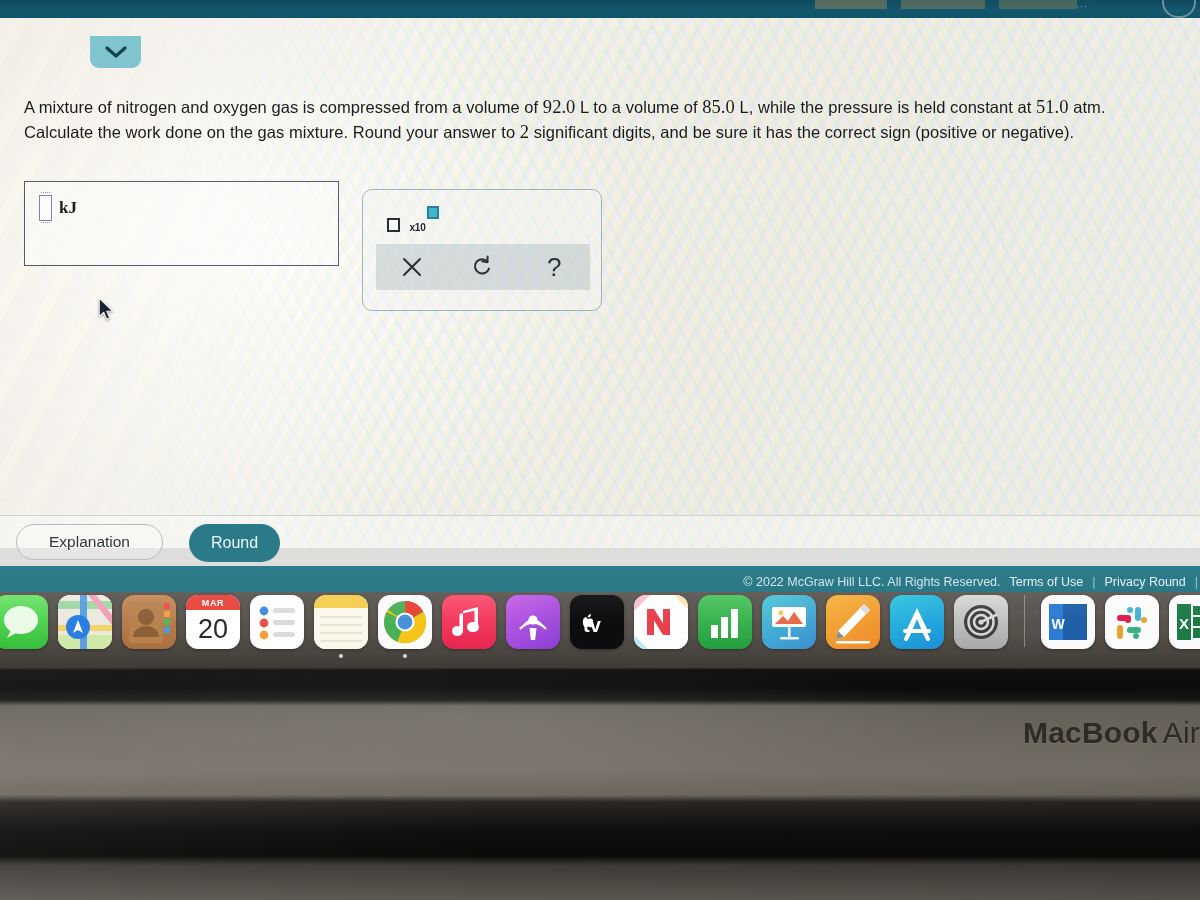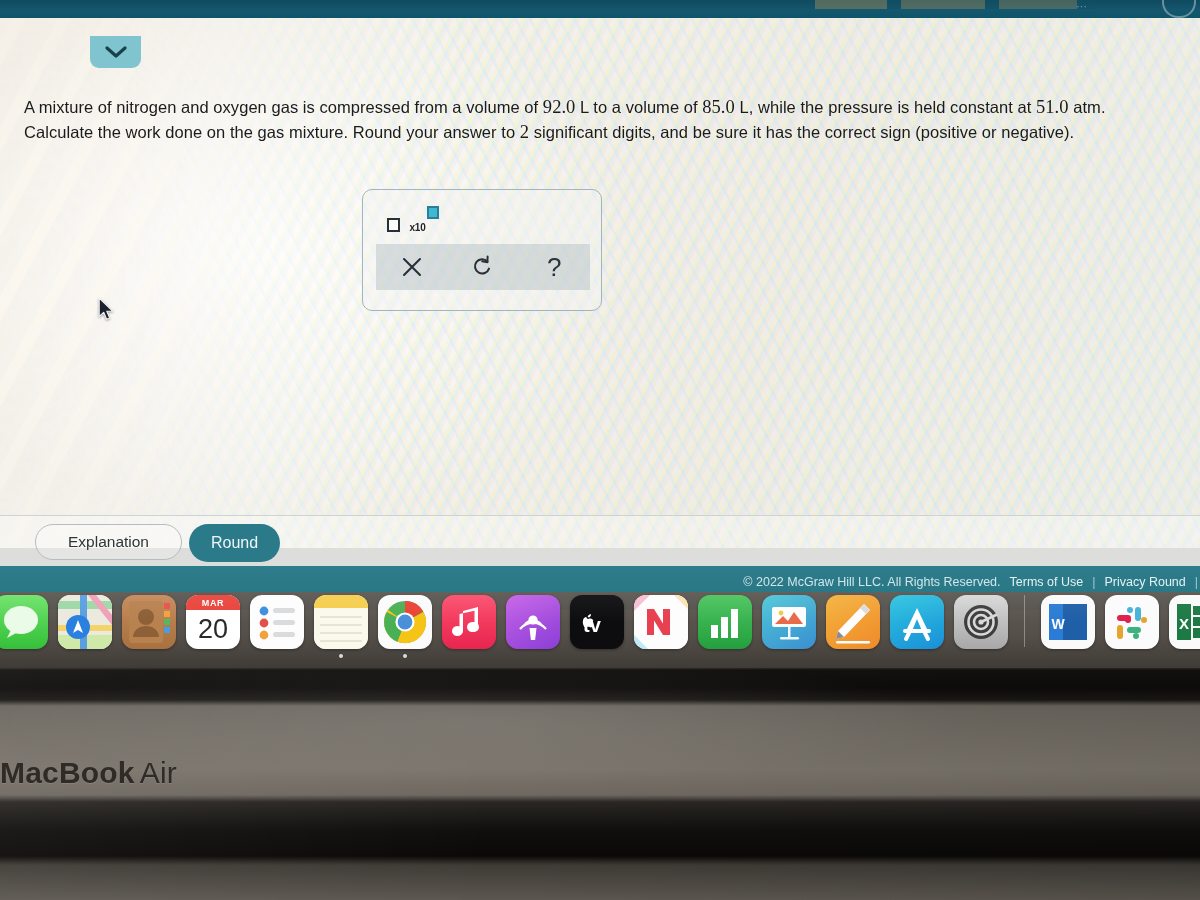--- a/index.html
+++ b/index.html
@@ -38,27 +38,28 @@
   }
   .chassis-sheen {
     position: absolute; left: 0; top: 0; width: 1200px; height: 240px;
     background:
       radial-gradient(ellipse 700px 90px at 40% 60px, rgba(255,255,255,.085), rgba(255,255,255,0) 70%),
       linear-gradient(95deg, rgba(255,255,255,.05) 0%, rgba(255,255,255,0) 42%, rgba(0,0,0,.09) 100%);
     pointer-events: none;
   }
   .macbook-label {
     position: absolute;
-    left: 0; top: 756px; width: 1200px;
-    text-align: left;
+    left: 0; top: 716px; width: 1200px;
+    text-align: right;
     font-size: 30px;
     letter-spacing: .2px;
     color: #2a2622;
     text-shadow: 0 1px 0 rgba(255,255,255,.10);
     opacity: .93;
+    padding-left: 12px;
   }
   .macbook-label .mb { font-weight: 600; }
   .macbook-label .air { font-weight: 300; margin-left: 5px; }
 
   
   .display {
     position: absolute;
     left: 0; top: 0;
     width: 1200px; height: 668px;
     overflow: hidden;
@@ -251,21 +252,21 @@
 
   
   .action-bar {
     position: absolute; left: 0; top: 497px;
     width: 1200px; height: 51px;
     border-top: 1px solid #cdd3d4;
     background: rgba(255,255,255,.30);
     z-index: 5;
   }
   .btn-explanation {
-    position: absolute; left: 35px; top: 8px;
+    position: absolute; left: 16px; top: 8px;
     width: 147px; height: 36px;
     border: 1px solid #b4bdbf;
     border-radius: 18px;
     background: rgba(255,255,255,.25);
     display: flex; align-items: center; justify-content: center;
     font-size: 15.5px; color: #2e3638;
   }
   .btn-check {
     position: absolute; left: 189px; top: 8px;
     width: 91px; height: 38px;
@@ -364,20 +365,26 @@
       <div class="page-tab">
         <span>
           <svg width="22" height="14" viewBox="0 0 22 14" aria-hidden="true">
             <path d="M2 3 L11 11 L20 3" fill="none" stroke="#17424b" stroke-width="3.2" stroke-linecap="round" stroke-linejoin="round"></path>
           </svg>
         </span>
       </div>
 
       <p class="question"><span>A mixture of nitrogen and oxygen gas is compressed from a volume of </span><span class="num">92.0</span><span> L to a volume of </span><span class="num">85.0</span><span> L, while the pressure is held</span> <span>constant at </span><span class="num">51.0</span><span> atm. Calculate the work done on the gas mixture. Round your answer to </span><span class="num">2</span><span> significant digits, and be sure it has the</span> <span>correct sign (positive or negative).</span></p>
 
+      <div class="answer-box">
+        <div class="answer-inner">
+          <span class="empty-slot"></span>
+          <span class="unit-label">kJ</span>
+        </div>
+      </div>
 
       <div class="palette">
         <div class="sci-not-btn">
           <span class="sq-empty"></span>
           <span class="x10">x10</span>
           <span class="sq-exp"></span>
         </div>
         <div class="palette-actions">
           <div class="pal-btn">
             <span>

